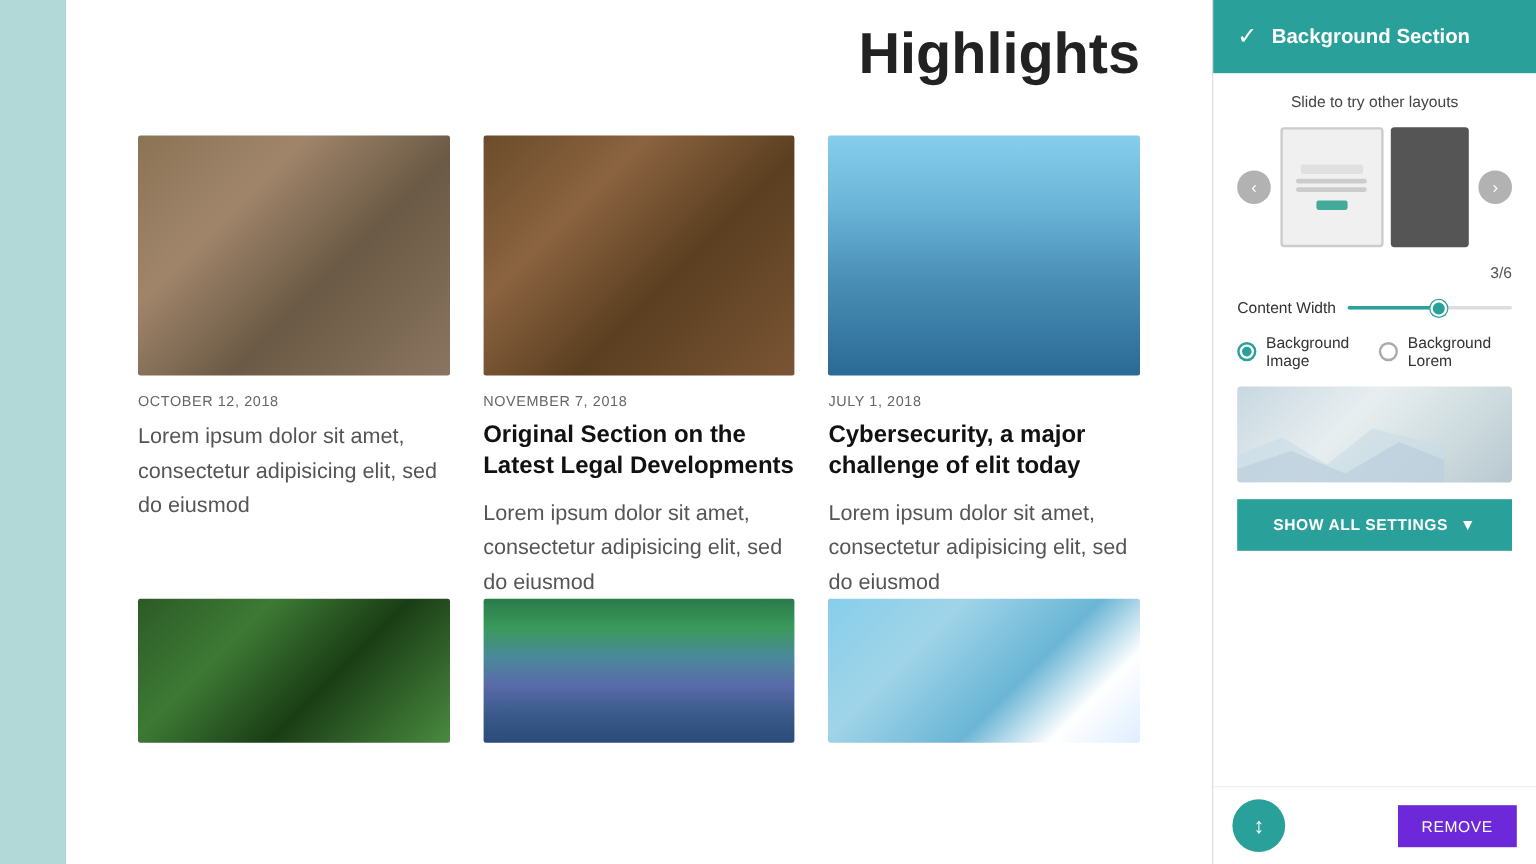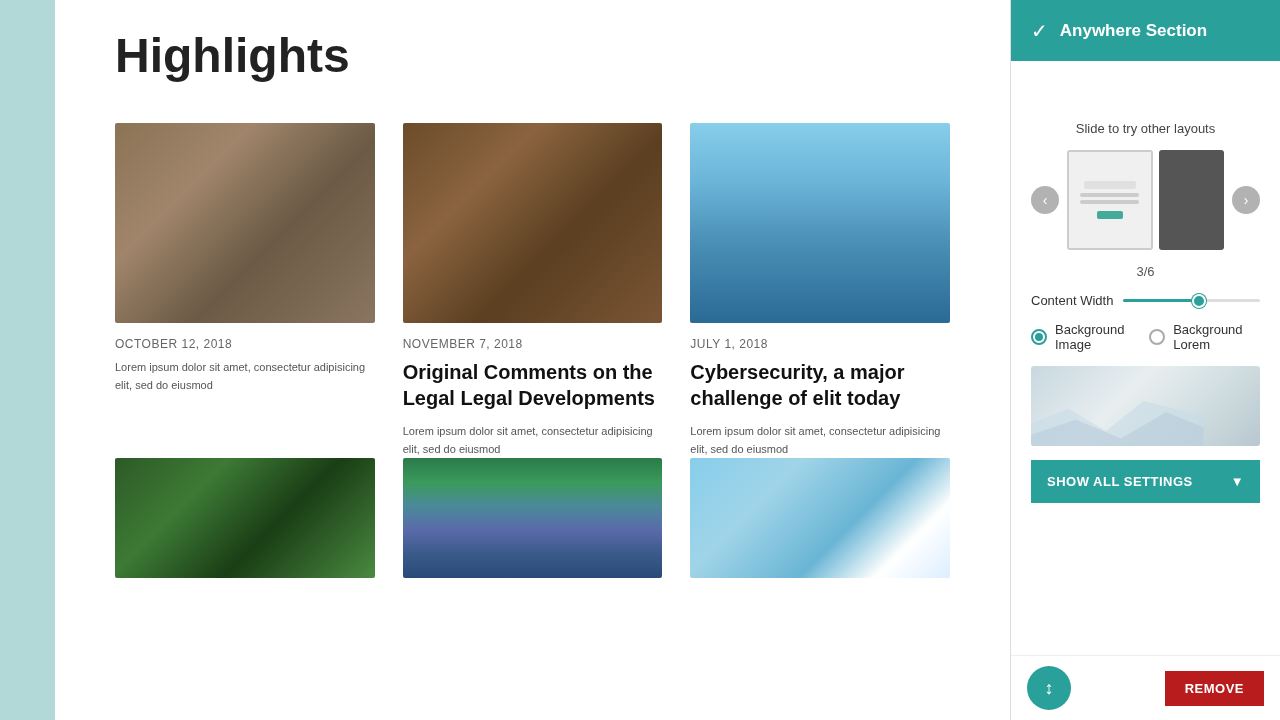--- a/index.html
+++ b/index.html
@@ -8,25 +8,25 @@
     
     .main-content {
       flex: 1;
       background: #fff;
       overflow: hidden;
       padding: 0 60px;
       position: relative;
     }
 
     .page-title {
-      text-align: left;
+      text-align: right;
       font-size: 48px;
       font-weight: 700;
       color: #222;
-      padding: 28px 0 40px;
+      padding: 18px 0 40px;
     }
 
     .cards-grid {
       display: grid;
       grid-template-columns: repeat(3, 1fr);
       gap: 28px;
     }
 
     .card {
       display: flex;
@@ -51,21 +51,21 @@
 
     .card-title {
       font-size: 20px;
       font-weight: 700;
       color: #111;
       margin-bottom: 12px;
       line-height: 1.3;
     }
 
     .card-body {
-      font-size: 11px;
+      font-size: 18px;
       color: #555;
       line-height: 1.6;
     }
 
     
     .cards-grid-bottom {
       display: grid;
       grid-template-columns: repeat(3, 1fr);
       gap: 28px;
     }
@@ -114,21 +114,20 @@
       font-weight: 600;
       color: #fff;
     }
 
     .panel-body {
       padding: 16px 20px;
       flex: 1;
       display: flex;
       flex-direction: column;
       gap: 14px;
-      margin-top: 44px;
     }
 
     .slide-label {
       font-size: 13px;
       color: #444;
       text-align: center;
     }
 
     .layout-previews {
       display: flex;
@@ -193,21 +192,21 @@
     }
     .preview-mock-btn {
       background: #4a9;
       width: 40%;
       height: 8px;
       border-radius: 2px;
       margin-top: 4px;
     }
 
     .layout-counter {
-      text-align: center;
+      text-align: right;
       font-size: 13px;
       color: #555;
     }
 
     .content-width-row {
       display: flex;
       align-items: center;
       gap: 10px;
     }
 
@@ -298,21 +297,21 @@
       bottom: 0;
       left: 0;
       right: 0;
       height: 60px;
     }
 
     .show-all-btn {
       background: #2aa09a;
       color: #fff;
       border: none;
-      padding: 14px 16px;
+      padding: 14px 30px;
       font-size: 13px;
       font-weight: 700;
       letter-spacing: 0.5px;
       cursor: pointer;
       display: flex;
       align-items: center;
       justify-content: space-between;
       text-transform: uppercase;
     }
 
@@ -331,26 +330,26 @@
       border-radius: 50%;
       display: flex;
       align-items: center;
       justify-content: center;
       color: #fff;
       font-size: 18px;
       cursor: pointer;
     }
 
     .remove-btn {
-      background: #b91c1c;
+      background: #6d28d9;
       color: #fff;
       border: none;
       padding: 10px 20px;
       font-size: 13px;
-      font-weight: 700;
+      font-weight: 400;
       letter-spacing: 0.5px;
       cursor: pointer;
       text-transform: uppercase;
       margin-left: 20px;
     }
 
     
     .img-business {
       background: linear-gradient(135deg, #8b7355 0%, #a0856b 30%, #6b5a45 60%, #8a7560 100%);
       position: relative;
@@ -391,21 +390,21 @@
 
     <div class="card">
       <div class="card-image-placeholder img-business"></div>
       <span class="card-date">OCTOBER 12, 2018</span>
       <p class="card-body">Lorem ipsum dolor sit amet, consectetur adipisicing elit, sed do eiusmod</p>
     </div>
 
     <div class="card">
       <div class="card-image-placeholder img-gavel"></div>
       <span class="card-date">NOVEMBER 7, 2018</span>
-      <h2 class="card-title">Original Comments on the Legal Legal Developments</h2>
+      <h2 class="card-title">Original Section on the Latest Legal Developments</h2>
       <p class="card-body">Lorem ipsum dolor sit amet, consectetur adipisicing elit, sed do eiusmod</p>
     </div>
 
     <div class="card">
       <div class="card-image-placeholder img-buildings"></div>
       <span class="card-date">JULY 1, 2018</span>
       <h2 class="card-title">Cybersecurity, a major challenge of elit today</h2>
       <p class="card-body">Lorem ipsum dolor sit amet, consectetur adipisicing elit, sed do eiusmod</p>
     </div>
   </div>
@@ -420,21 +419,21 @@
     <div class="card">
       <div class="card-image-bottom img-satellite"></div>
     </div>
   </div>
 </div>
 
 <div class="right-panel">
 
   <div class="right-panel-header">
     <span class="check-icon">✓</span>
-    <span class="panel-title">Anywhere Section</span>
+    <span class="panel-title">Background Section</span>
   </div>
 
   <div class="panel-body">
     <span class="slide-label">Slide to try other layouts</span>
 
     <div class="layout-previews">
       <div class="nav-arrow">‹</div>
       <div class="layout-preview-container">
         <div class="layout-preview-left">
           <div class="preview-mock-header"></div>

